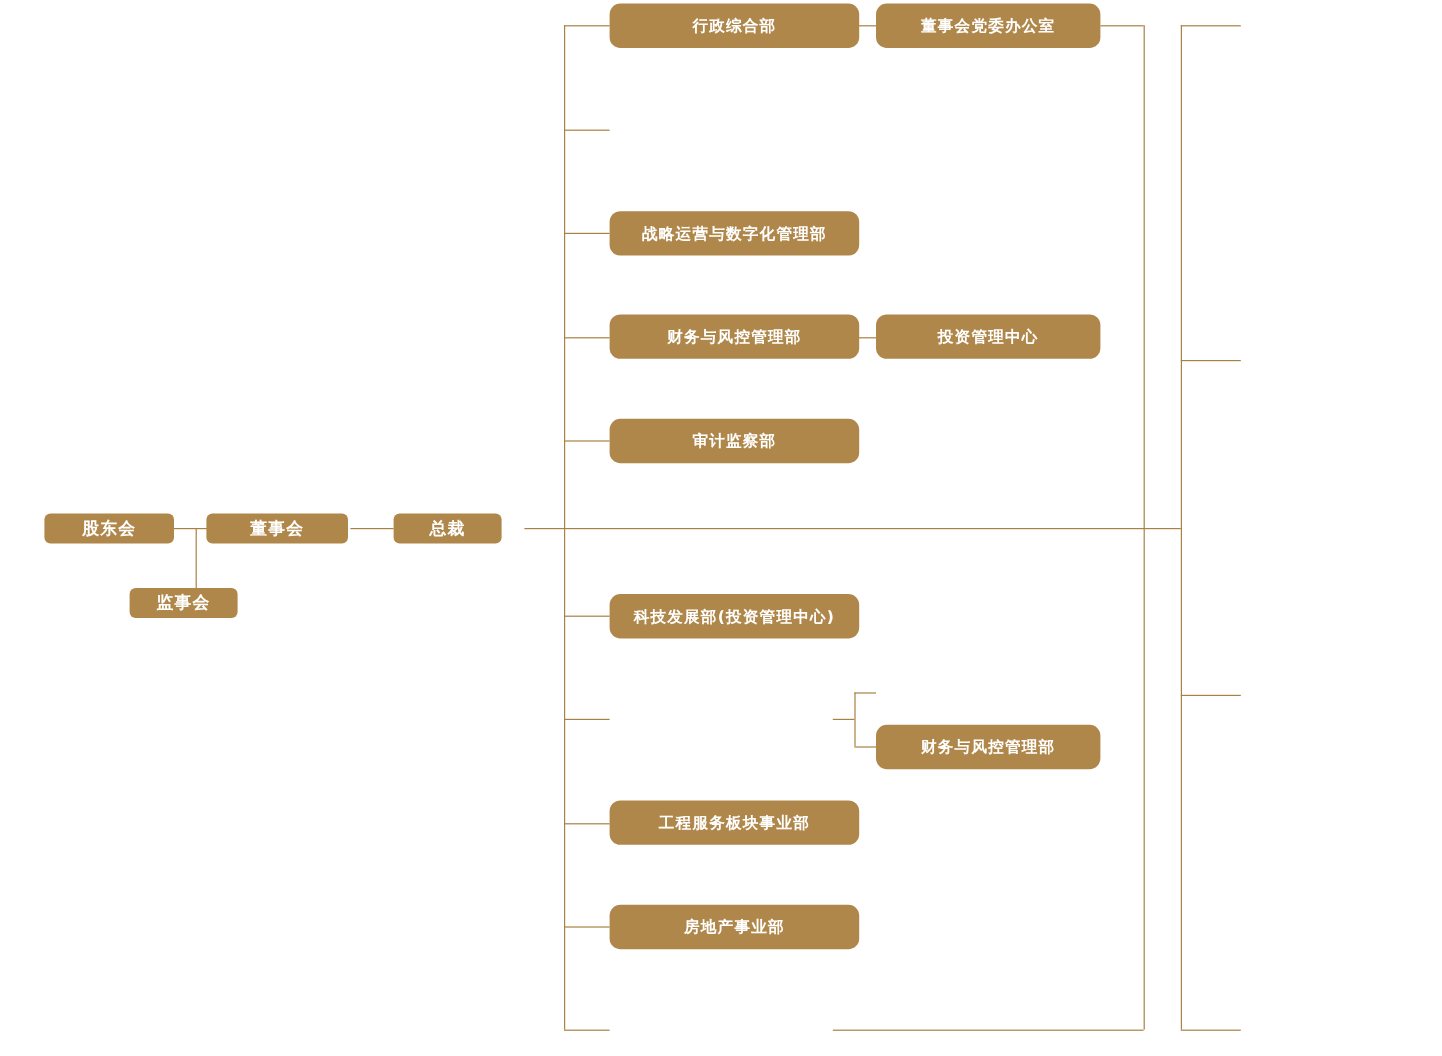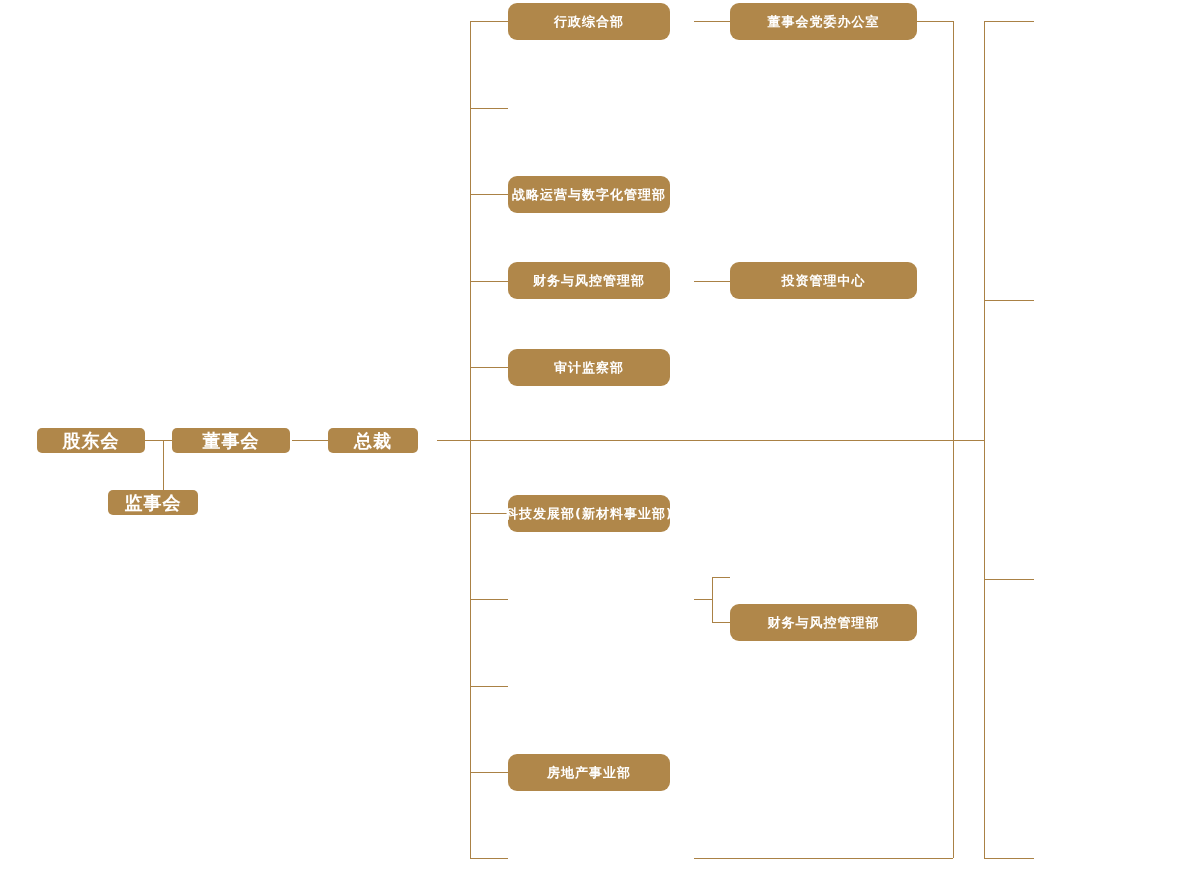--- a/index.html
+++ b/index.html
@@ -24,25 +24,25 @@
     justify-content: center;
     font-weight: bold;
     letter-spacing: 1px;
     text-align: center;
     white-space: nowrap;
     box-sizing: border-box;
   }
   .node.small {
     height: 25px;
     border-radius: 5px;
-    font-size: 18px;
+    font-size: 14px;
   }
   .node.dept {
     left: 508px;
-    width: 162px;
+    width: 208px;
     height: 37px;
     border-radius: 9px;
     font-size: 13px;
   }
   .node.sub {
     left: 730px;
     width: 187px;
     height: 37px;
     border-radius: 9px;
     font-size: 13px;
@@ -95,20 +95,21 @@
 
   <div class="node small" style="left:37px;top:428px;width:108px">股东会</div>
   <div class="node small" style="left:172px;top:428px;width:118px">董事会</div>
   <div class="node small" style="left:328px;top:428px;width:90px">总裁</div>
   <div class="node small" style="left:108px;top:490px;width:90px">监事会</div>
 
   <div class="node dept" style="top:3px">行政综合部</div>
   <div class="node dept" style="top:262px">财务与风控管理部</div>
   <div class="node dept" style="top:176px">战略运营与数字化管理部</div>
   <div class="node dept" style="top:349px">审计监察部</div>
-  <div class="node dept" style="top:495px">科技发展部(新材料事业部)</div>
+  <div class="node dept" style="top:495px">科技发展部(投资管理中心)</div>
+  <div class="node dept" style="top:667px">工程服务板块事业部</div>
   <div class="node dept" style="top:754px">房地产事业部</div>
 
   <div class="node sub" style="top:3px">董事会党委办公室</div>
   <div class="node sub" style="top:262px">投资管理中心</div>
   <div class="node sub" style="top:604px">财务与风控管理部</div>
 
 </div>
 
 </body></html>

